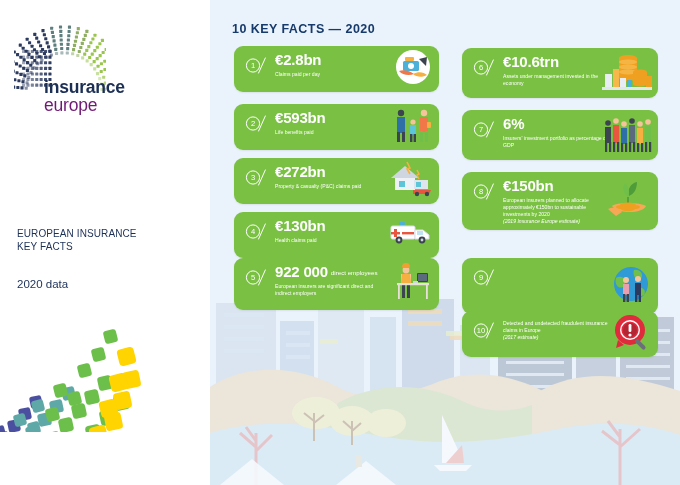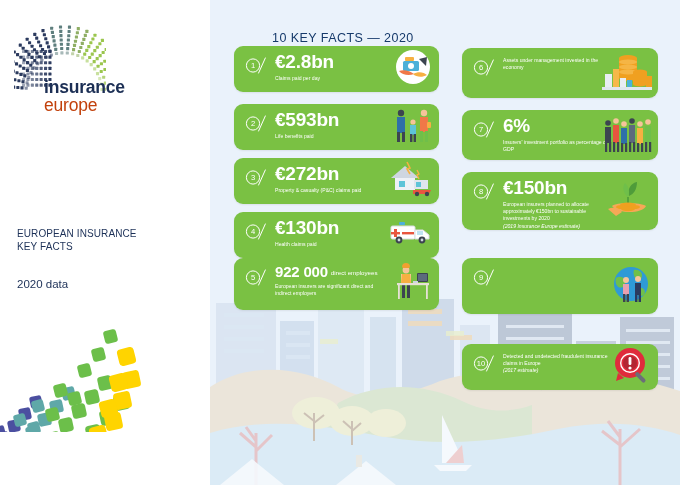--- a/index.html
+++ b/index.html
@@ -10,47 +10,47 @@
     position:relative;
   }
   #page{position:absolute;inset:0;width:680px;height:485px;overflow:hidden;background:#fff;}
 
   
   #left-panel{position:absolute;left:0;top:0;width:210px;height:432px;background:#ffffff;overflow:hidden;}
   #logo-block{position:absolute;left:14px;top:22px;width:185px;height:82px;}
   #logo-mark{position:absolute;left:0px;top:0px;width:92px;height:72px;}
   #logo-words{position:absolute;left:30px;top:56px;color:#1c2f55;line-height:1.05;}
   .logo-l1{font-size:17.5px;font-weight:700;letter-spacing:-0.2px;color:#1c2f55;}
-  .logo-l2{font-size:17.5px;font-weight:400;letter-spacing:-0.2px;color:#c2410c;}
+  .logo-l2{font-size:17.5px;font-weight:400;letter-spacing:-0.2px;color:#701a75;}
 
   #left-title{position:absolute;left:17px;top:228px;width:190px;}
   #left-title .t1{font-size:10px;font-weight:400;color:#1c3057;line-height:1.28;letter-spacing:.1px;}
   #left-sub{position:absolute;left:17px;top:278px;font-size:11.5px;color:#1c3057;text-align:right;}
 
   #mosaic{position:absolute;left:0px;top:318px;width:210px;height:167px;}
 
   
   #main{position:absolute;left:210px;top:0;width:470px;height:485px;background:#eaf2fb;overflow:hidden;}
   #city-bg{position:absolute;left:0;bottom:0;width:470px;height:190px;opacity:.55;}
   #main-inner{position:absolute;inset:0;}
 
-  #main-title{position:absolute;left:22px;top:31px;font-size:12.5px;font-weight:400;color:#163a6b;letter-spacing:.45px;margin-left:40px;}
+  #main-title{position:absolute;left:22px;top:22px;font-size:12.5px;font-weight:700;color:#163a6b;letter-spacing:.45px;}
 
   .card{
     position:absolute;background:#7ac143;border-radius:9px;
     box-shadow:0 1px 2px rgba(0,0,0,.07);
     overflow:hidden;
   }
   .card.c-left{left:24px;width:205px;}
   .card.c-right{left:252px;width:196px;}
 
   .badge{position:absolute;left:11px;top:9px;width:23px;height:21px;}
   .card-body{position:absolute;left:41px;top:6px;right:44px;}
   .card.wide .card-body{right:56px;}
-  .big{color:#ffffff;font-weight:700;font-size:19px;line-height:1.08;letter-spacing:-.2px;white-space:nowrap;}
+  .big{color:#ffffff;font-weight:700;font-size:15px;line-height:1.08;letter-spacing:-.2px;white-space:nowrap;}
   .big .unit{font-size:6.2px;font-weight:400;letter-spacing:0;padding-left:3px;vertical-align:2.5px;}
   .big.sm{font-size:15px;}
   .sub{color:#ffffff;font-size:5.1px;line-height:1.42;margin-top:2.5px;font-weight:400;}
   .sub .ital{font-style:italic;}
   .card-icon{position:absolute;top:50%;transform:translateY(-50%);right:6px;}
 
   
   .badge svg{display:block;}
 </style>
 </head>
@@ -569,20 +569,21 @@
           </div>
           <div class="card c-right" style="top: 48px; height: 50px;">
             <div class="badge">
               <svg width="23" height="21" viewBox="0 0 23 21">
     <circle cx="8" cy="10.5" r="6.6" fill="none" stroke="#ffffff" stroke-width="1"></circle>
     <path d="M13.4,18.4 L20.5,2.6" stroke="#ffffff" stroke-width="1" fill="none"></path>
     <text x="8" y="13.4" text-anchor="middle" fill="#ffffff" font-family="Liberation Sans, sans-serif" font-size="7.6">6</text>
   </svg>
             </div>
             <div class="card-body">
+              <div class="big">€10.6trn</div>
               <div class="sub"><span>Assets under management invested in the economy</span></div>
             </div>
             <div class="card-icon"><svg width="50" height="42" viewBox="0 0 50 42">
         <g fill="#f0a020">
           <ellipse cx="26" cy="8" rx="9" ry="3"></ellipse>
                   <rect x="17" y="8" width="18" height="20"></rect>
           <ellipse cx="26" cy="28" rx="9" ry="3"></ellipse>
         </g>
         <g fill="#f6b84a" opacity=".9">
           <ellipse cx="26" cy="12" rx="9" ry="2.4"></ellipse>
@@ -687,21 +688,21 @@
         <circle cx="16" cy="16" r="3" fill="#f6c49a"></circle>
         <path d="M13,20 h6 v11 h-6 z" fill="#e8a0b0"></path>
         <rect x="13" y="30" width="2.4" height="8" fill="#3c4450"></rect>
                 <rect x="16.6" y="30" width="2.4" height="8" fill="#3c4450"></rect>
         <circle cx="28" cy="15" r="3" fill="#f6c49a"></circle>
         <path d="M25,19 h6 v12 h-6 z" fill="#2b3a5e"></path>
         <rect x="25" y="30" width="2.4" height="8" fill="#2b3a5e"></rect>
                 <rect x="28.6" y="30" width="2.4" height="8" fill="#2b3a5e"></rect>
       </svg></div>
           </div>
-          <div class="card c-right" style="top: 344px; height: 46px;">
+          <div class="card c-right" style="top: 311px; height: 46px;">
             <div class="badge">
               <svg width="23" height="21" viewBox="0 0 23 21">
     <circle cx="8" cy="10.5" r="6.6" fill="none" stroke="#ffffff" stroke-width="1"></circle>
     <path d="M13.4,18.4 L20.5,2.6" stroke="#ffffff" stroke-width="1" fill="none"></path>
     <text x="8" y="13.4" text-anchor="middle" fill="#ffffff" font-family="Liberation Sans, sans-serif" font-size="7.6">10</text>
   </svg>
             </div>
             <div class="card-body">
               <div class="sub"><span>Detected and undetected fraudulent insurance claims in Europe</span><br><span class="ital">(2017 estimate)</span></div>
             </div>

